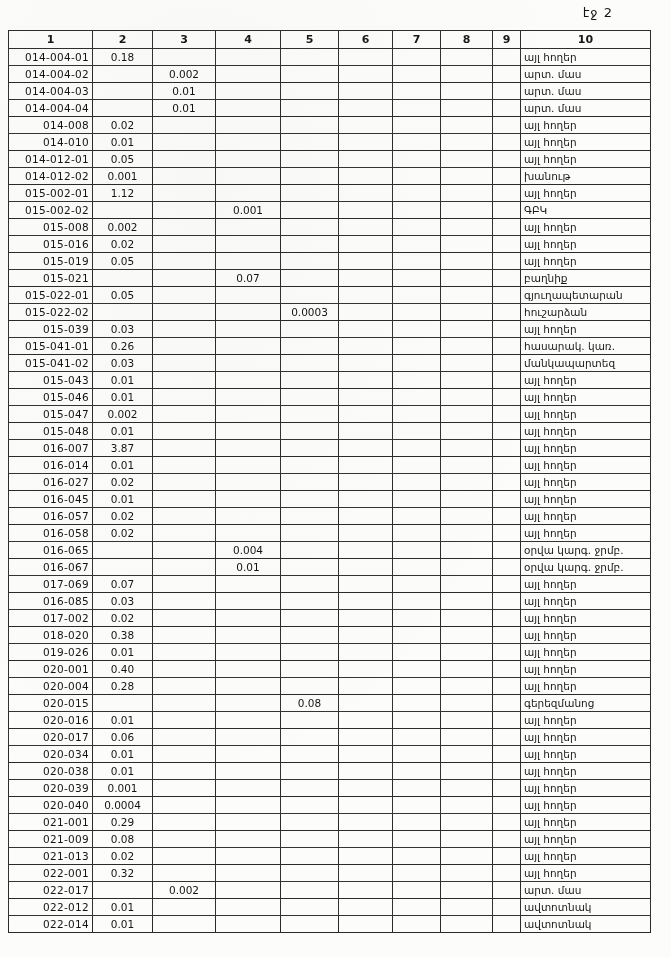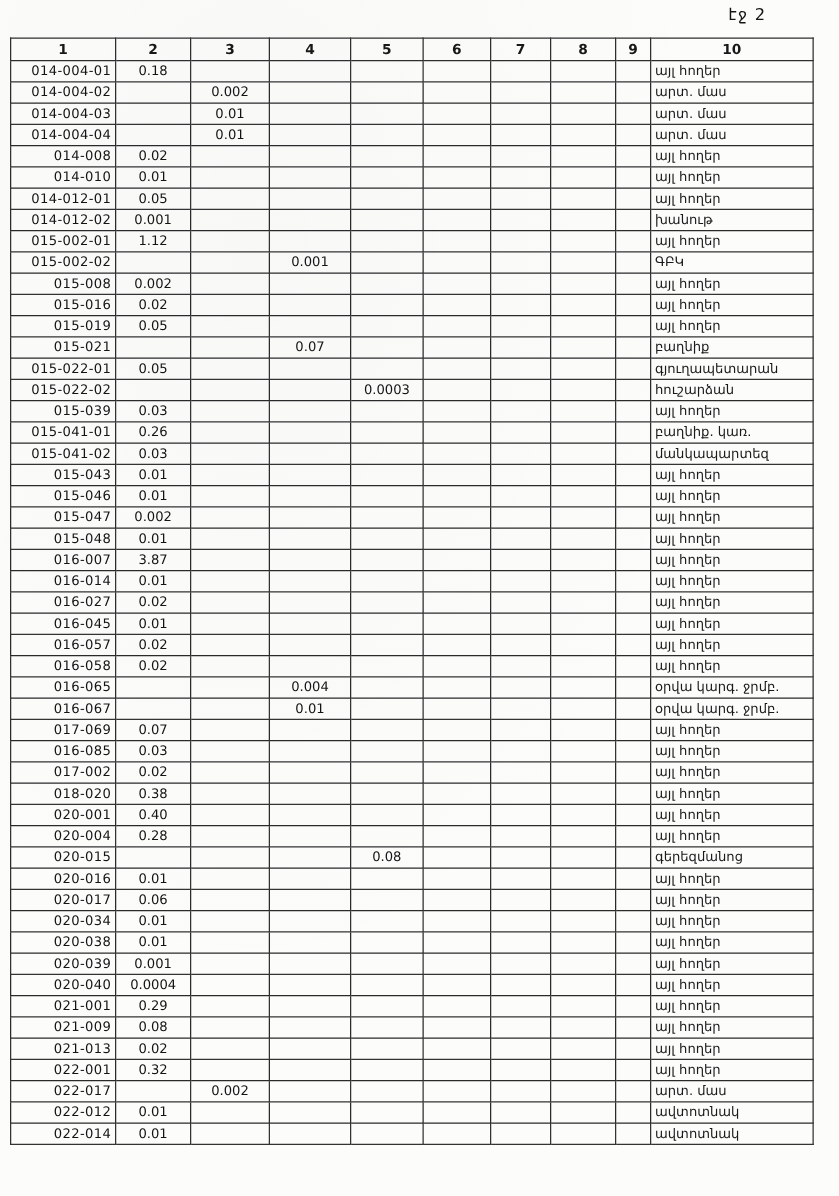--- a/index.html
+++ b/index.html
@@ -301,21 +301,21 @@
         <tr>
           <td class="c-id">015-041-01</td>
           <td class="c-num">0.26</td>
           <td class="c-num"></td>
           <td class="c-num"></td>
           <td class="c-num"></td>
           <td class="c-num"></td>
           <td class="c-num"></td>
           <td class="c-num"></td>
           <td class="c-num"></td>
-          <td class="c-use"><span class="use-text">բաղնիք. կառ.</span></td>
+          <td class="c-use"><span class="use-text">հասարակ. կառ.</span></td>
         </tr>
         <tr>
           <td class="c-id">015-041-02</td>
           <td class="c-num">0.03</td>
           <td class="c-num"></td>
           <td class="c-num"></td>
           <td class="c-num"></td>
           <td class="c-num"></td>
           <td class="c-num"></td>
           <td class="c-num"></td>
@@ -498,20 +498,32 @@
           <td class="c-num"></td>
           <td class="c-num"></td>
           <td class="c-num"></td>
           <td class="c-num"></td>
           <td class="c-num"></td>
           <td class="c-use"><span class="use-text">այլ հողեր</span></td>
         </tr>
         <tr>
           <td class="c-id">018-020</td>
           <td class="c-num">0.38</td>
+          <td class="c-num"></td>
+          <td class="c-num"></td>
+          <td class="c-num"></td>
+          <td class="c-num"></td>
+          <td class="c-num"></td>
+          <td class="c-num"></td>
+          <td class="c-num"></td>
+          <td class="c-use"><span class="use-text">այլ հողեր</span></td>
+        </tr>
+        <tr>
+          <td class="c-id">019-026</td>
+          <td class="c-num">0.01</td>
           <td class="c-num"></td>
           <td class="c-num"></td>
           <td class="c-num"></td>
           <td class="c-num"></td>
           <td class="c-num"></td>
           <td class="c-num"></td>
           <td class="c-num"></td>
           <td class="c-use"><span class="use-text">այլ հողեր</span></td>
         </tr>
         <tr>

